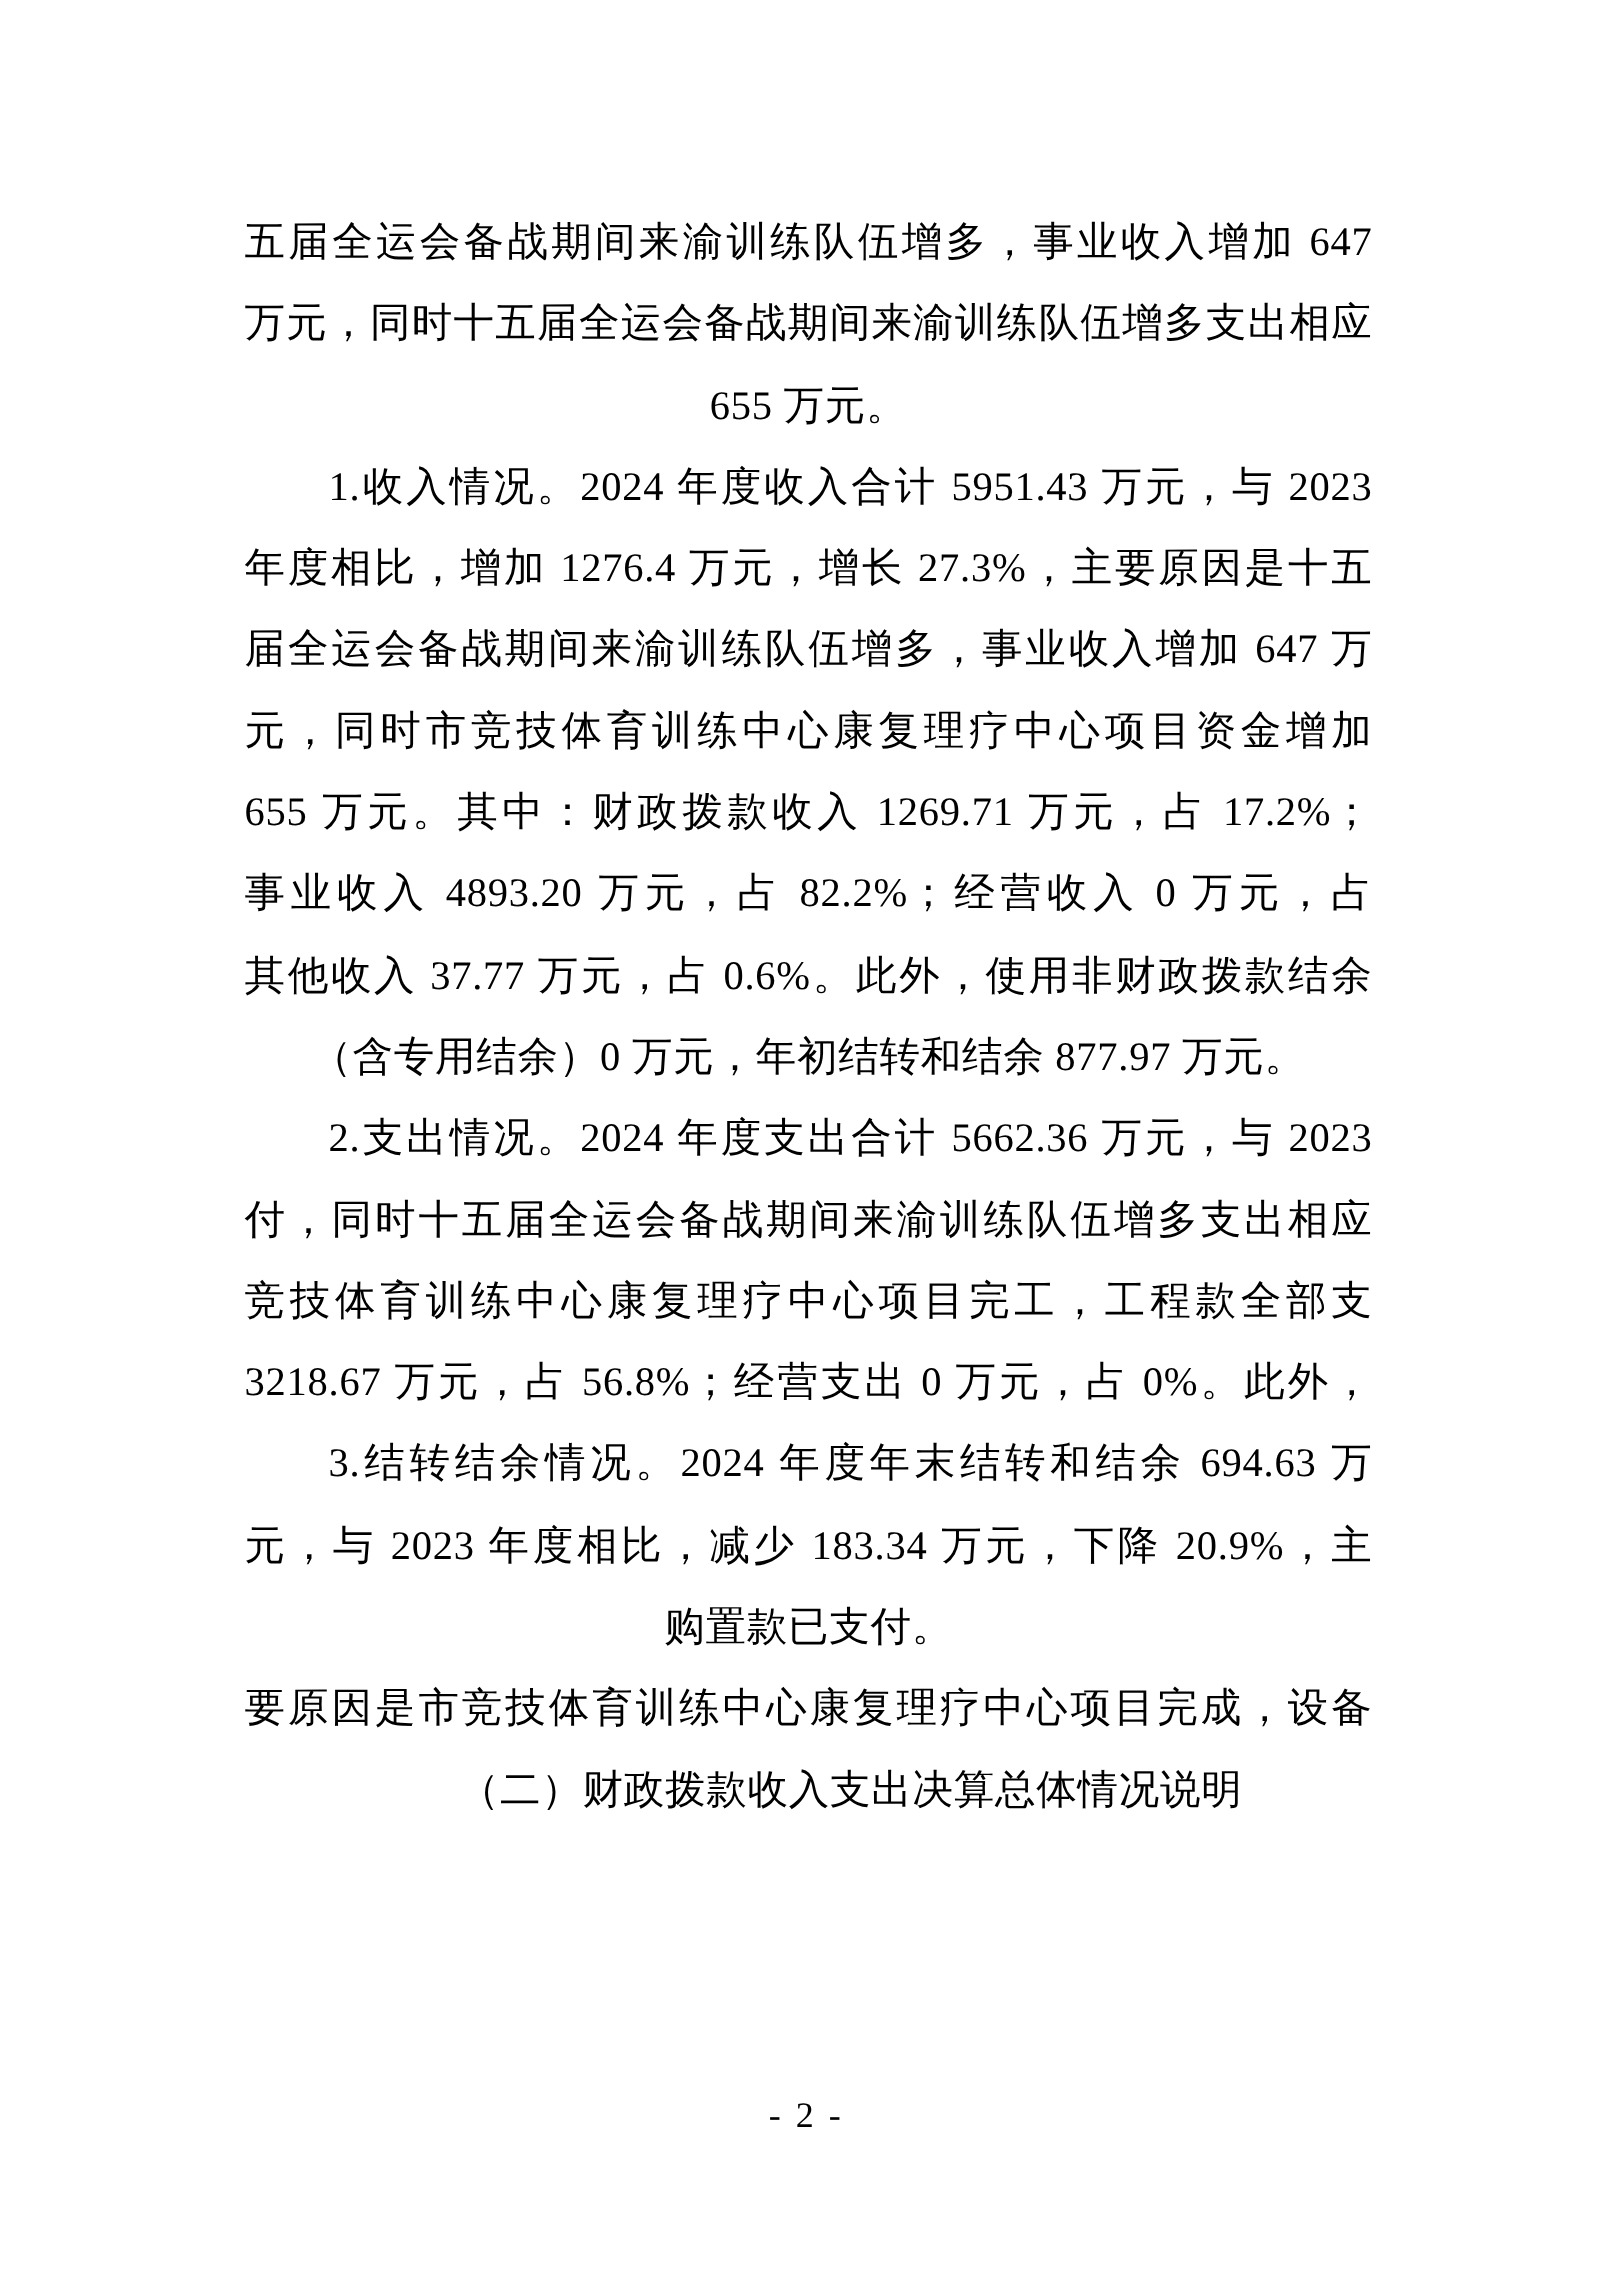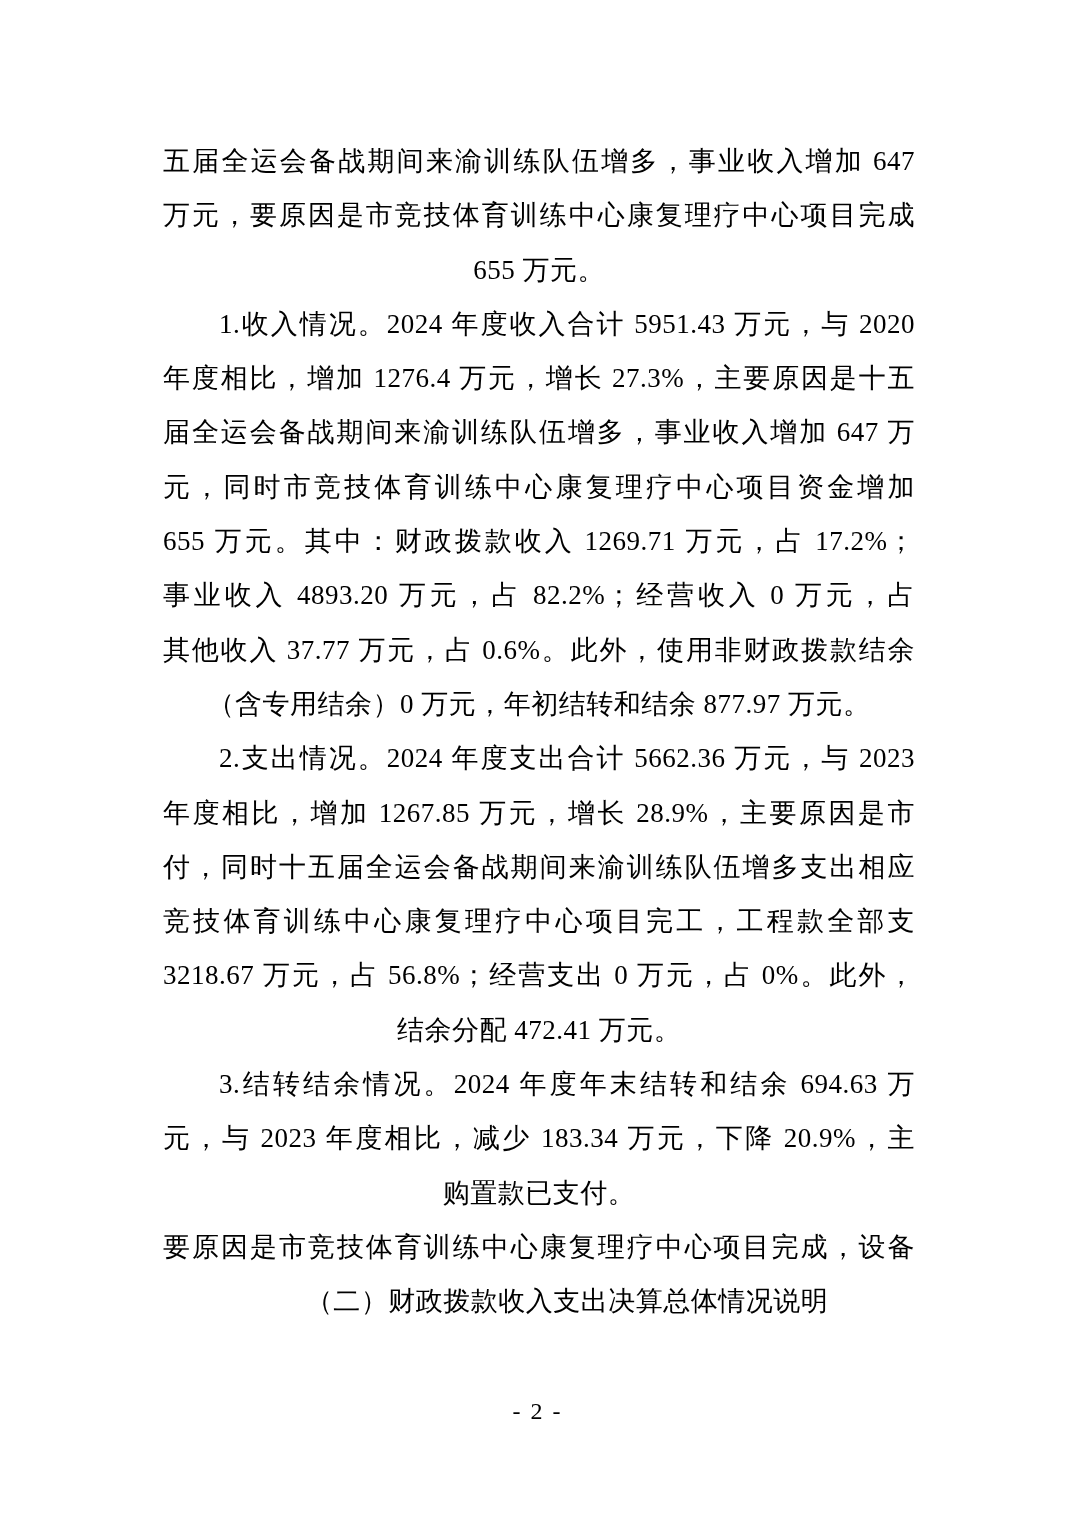--- a/index.html
+++ b/index.html
@@ -63,40 +63,38 @@
     letter-spacing: 2px;
   }
 </style>
 </head>
 <body style="background: rgb(255, 255, 255); color: rgb(0, 0, 0);">
 
 <div class="page">
   <div class="text-block">
       <div class="paragraph">
         <div class="line just">五届全运会备战期间来渝训练队伍增多，事业收入增加 647</div>
-        <div class="line just">万元，要原因是市竞技体育训练中心康复理疗中心项目完成</div>
+        <div class="line just">万元，同时十五届全运会备战期间来渝训练队伍增多支出相应</div>
         <div class="line last">655 万元。</div>
       </div>
       <div class="paragraph">
-        <div class="line just indent">1.收入情况。2024 年度收入合计 5951.43 万元，与 2020</div>
+        <div class="line just indent">1.收入情况。2024 年度收入合计 5951.43 万元，与 2023</div>
         <div class="line just">年度相比，增加 1276.4 万元，增长 27.3%，主要原因是十五</div>
         <div class="line just">届全运会备战期间来渝训练队伍增多，事业收入增加 647 万</div>
         <div class="line just">元，同时市竞技体育训练中心康复理疗中心项目资金增加</div>
         <div class="line just">655 万元。其中：财政拨款收入 1269.71 万元，占 17.2%；</div>
         <div class="line just">事业收入 4893.20 万元，占 82.2%；经营收入 0 万元，占 0%；</div>
         <div class="line just">其他收入 37.77 万元，占 0.6%。此外，使用非财政拨款结余</div>
         <div class="line last">（含专用结余）0 万元，年初结转和结余 877.97 万元。</div>
       </div>
       <div class="paragraph">
         <div class="line just indent">2.支出情况。2024 年度支出合计 5662.36 万元，与 2023</div>
-        <div class="line just">年度相比，增加 1267.85 万元，增长 28.9%，主要原因是市</div>
         <div class="line just">付，同时十五届全运会备战期间来渝训练队伍增多支出相应</div>
         <div class="line just">竞技体育训练中心康复理疗中心项目完工，工程款全部支</div>
         <div class="line just">3218.67 万元，占 56.8%；经营支出 0 万元，占 0%。此外，</div>
-        <div class="line last">结余分配 472.41 万元。</div>
       </div>
       <div class="paragraph">
         <div class="line just indent">3.结转结余情况。2024 年度年末结转和结余 694.63 万</div>
         <div class="line just">元，与 2023 年度相比，减少 183.34 万元，下降 20.9%，主</div>
         <div class="line last">购置款已支付。</div>
         <div class="line just">要原因是市竞技体育训练中心康复理疗中心项目完成，设备</div>
       </div>
       <div class="paragraph heading">
         <div class="line last indent">（二）财政拨款收入支出决算总体情况说明</div>
       </div>

